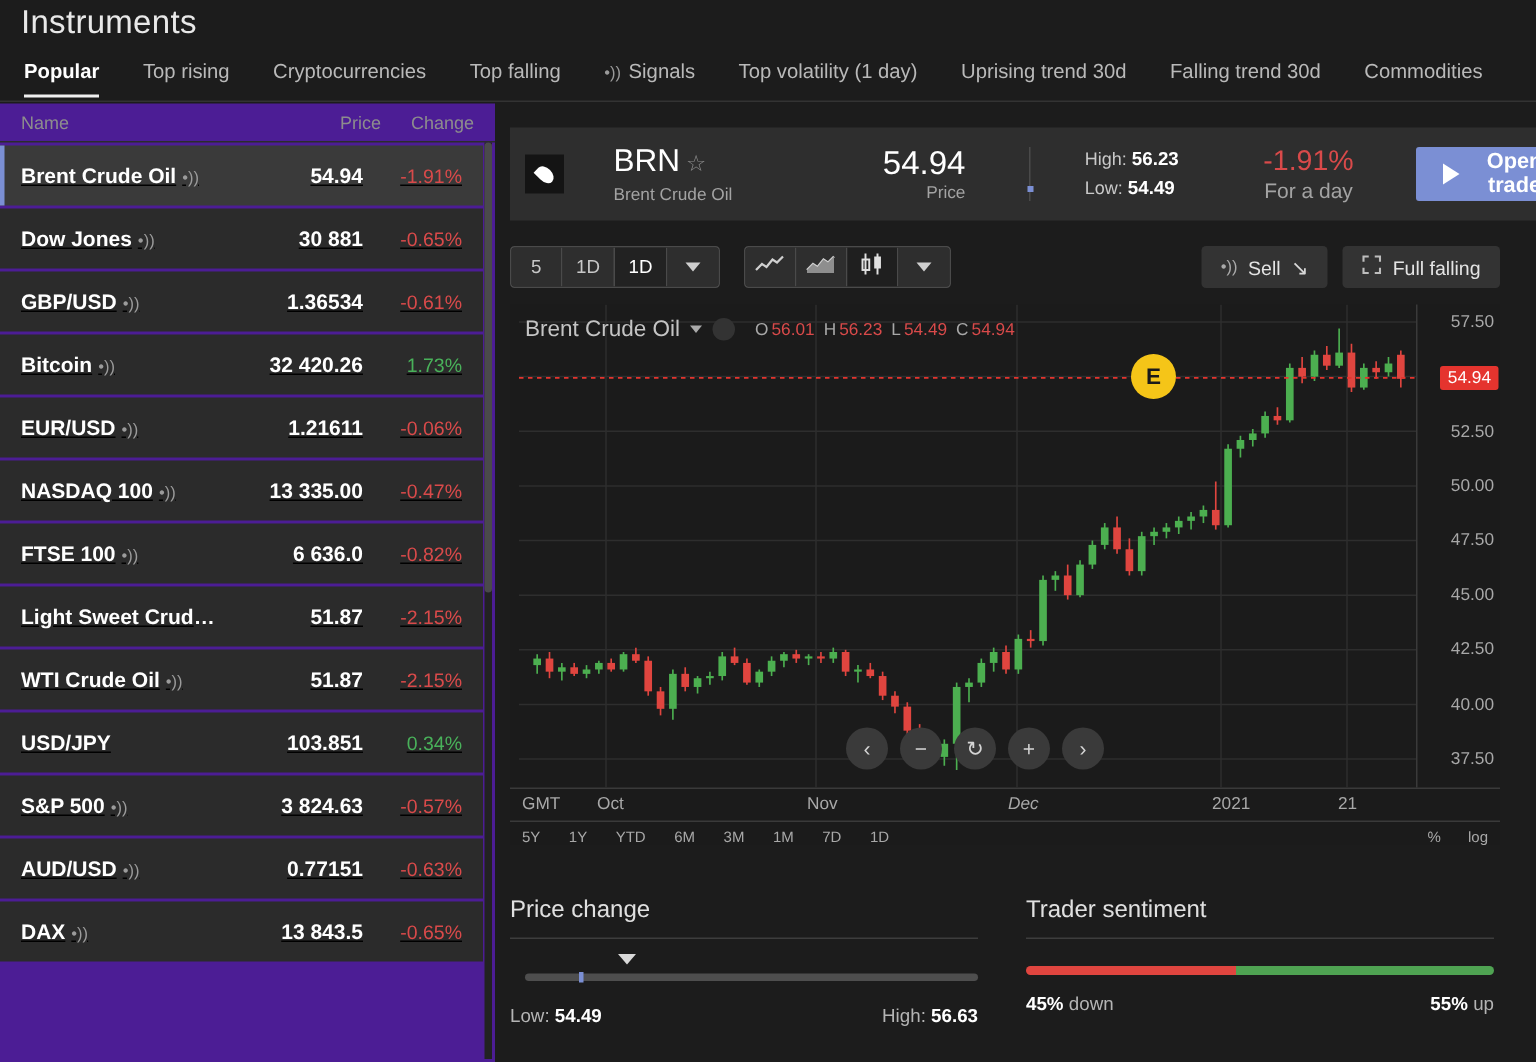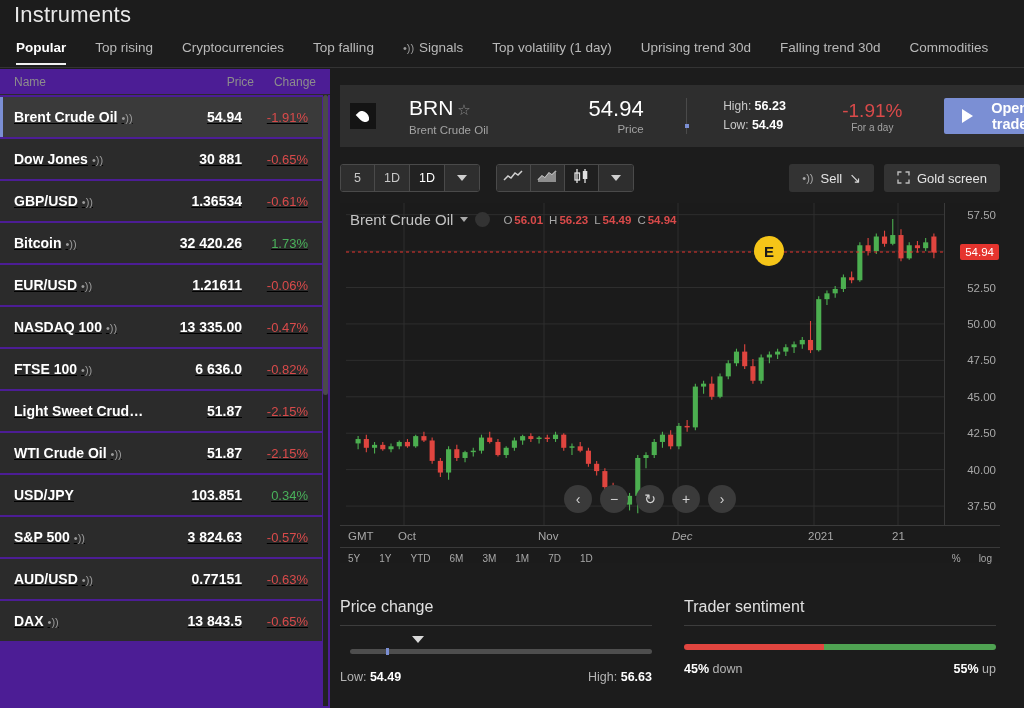--- a/index.html
+++ b/index.html
@@ -103,21 +103,21 @@
   .price-lbl { font-size: 11.5px; color: #a3a3a3; margin-top: 3px; }
 
   .hl-divider { width: 2px; height: 36px; background: #4a4a4a; position: relative; margin-right: 12px; }
   .hl-divider:after { content:""; position:absolute; left:-1px; bottom:6px; width:4px; height:4px; background:#7b8fd4; }
   .hl-block { width: 110px; }
   .hl-line { font-size: 12px; color: #c9c9c9; line-height: 19px; }
   .hl-line b { color: #fff; font-size: 12.5px; }
 
   .chg-block { width: 96px; text-align: center; margin-right: 10px; }
   .chg-val { font-size: 19px; color: #d94a4a; line-height: 21px; }
-  .chg-lbl { font-size: 10px; color: #a3a3a3; margin-top: 1px; }
+  .chg-lbl { font-size: 14px; color: #a3a3a3; margin-top: 1px; }
 
   .open-trade {
     margin-left: auto; background: #7b8fd4; border: none; color: #fff;
     height: 36px; padding: 0 18px; font-size: 14.5px; font-weight: bold;
     display: flex; align-items: center; gap: 8px; cursor: pointer;
     font-family: inherit; border-radius: 2px;
   }
   .tri { width: 0; height: 0; border-left: 11px solid #fff;
          border-top: 7px solid transparent; border-bottom: 7px solid transparent; }
 
@@ -151,21 +151,21 @@
   .tool-btn .ico { color: #a9a9a9; font-size: 11px; }
   .arrow-dn { font-size: 14px; color: #d7d7d7; }
 
   
   .chart-wrap { position: relative; width: 660px; height: 360px; margin-top: 8px; background: #1b1b1b; }
   .chart-hdr { position: absolute; left: 10px; top: 8px; display: flex; align-items: center; gap: 7px; z-index: 5; }
   .ch-name { font-size: 15px; color: #c4c4c4; }
   .ch-caret { width:0;height:0;border-left:4px solid transparent;border-right:4px solid transparent;border-top:5px solid #a9a9a9; }
   .ch-eye { width: 15px; height: 15px; border-radius: 50%; background: #333; }
   .ohlc { font-size: 11.5px; color: #a8a8a8; margin-left: 6px; }
-  .ohlc b { color: #d94a4a; font-weight: bold; margin: 0 6px 0 2px; }
+  .ohlc b { color: #d94a4a; font-weight: normal; margin: 0 6px 0 2px; }
 
   .plot { position: absolute; left: 6px; top: 0; width: 598px; height: 322px; }
   .yaxis { position: absolute; left: 604px; top: 0; width: 56px; height: 322px; border-left: 1px solid #3a3a3a; }
   .ytick { position: absolute; right: 4px; font-size: 11.5px; color: #a8a8a8; transform: translateY(-50%); }
   .ycur {
     position: absolute; right: 1px; background: #e5342e; color: #fff;
     font-size: 11.5px; padding: 2px 5px; transform: translateY(-50%); border-radius: 2px;
   }
 
   .xaxis {
@@ -388,21 +388,21 @@
           <span class="ico">•))</span>
           <span>Sell</span>
           <span class="arrow-dn">↘</span>
         </button>
         <button class="tool-btn">
           <span class="ico">
             <svg width="13" height="13" viewBox="0 0 13 13">
               <path d="M1 4.5V1h3.5M8.5 1H12v3.5M12 8.5V12H8.5M4.5 12H1V8.5" fill="none" stroke="#bdbdbd" stroke-width="1.4"></path>
             </svg>
           </span>
-          <span>Gold screen</span>
+          <span>Full falling</span>
         </button>
       </div>
     </div>
 
     <div class="chart-wrap">
       <div class="chart-hdr">
         <span class="ch-name">Brent Crude Oil</span>
         <span class="ch-caret"></span>
         <span class="ch-eye"></span>
         <span class="ohlc">

